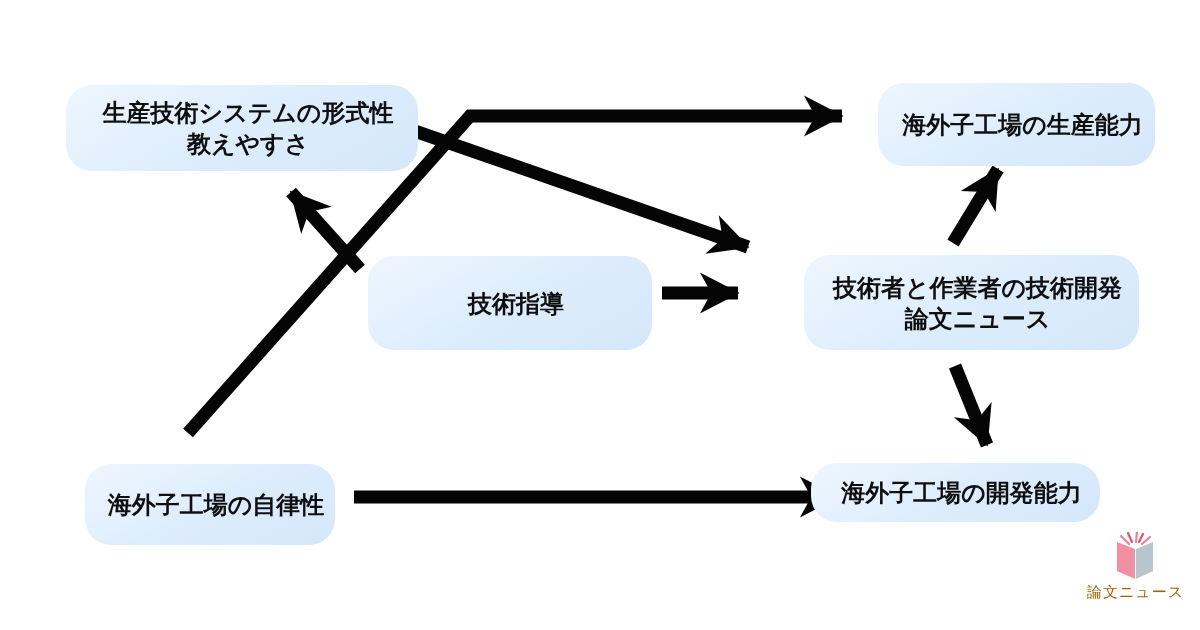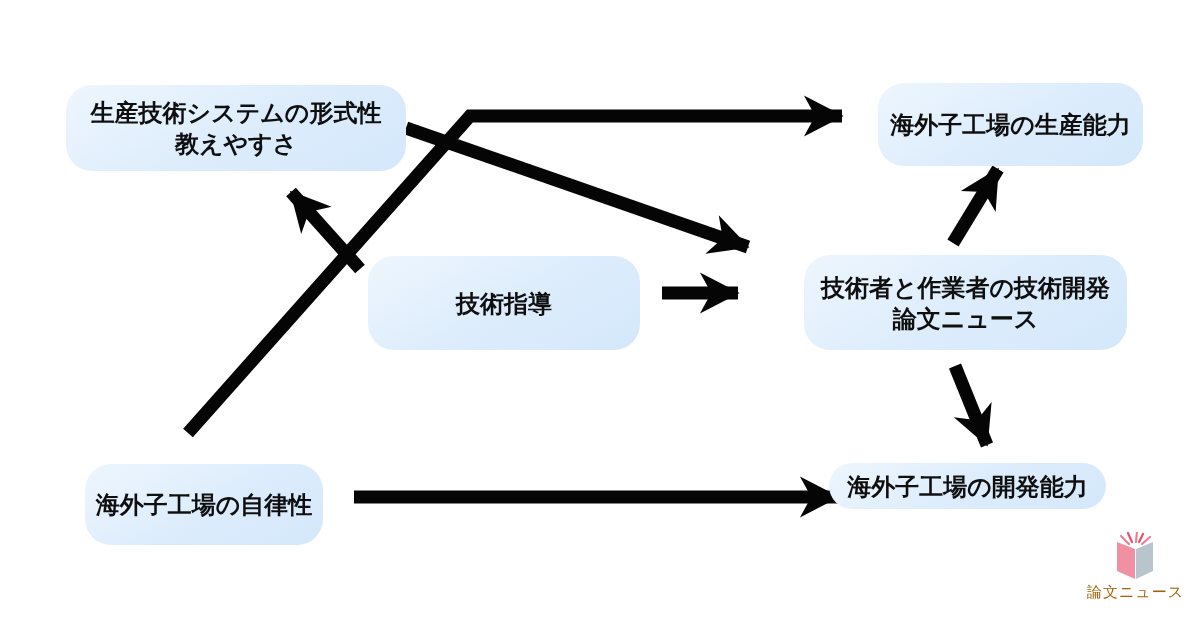--- a/index.html
+++ b/index.html
@@ -10,28 +10,29 @@
   }
   .canvas{position:absolute;inset:0;}
   .arrow-layer{position:absolute;left:0;top:0;width:1200px;height:630px;}
   .node{
     position:absolute;
     display:flex;flex-direction:column;justify-content:center;align-items:center;
     background:linear-gradient(150deg,#eef6fe 0%,#dcecfc 55%,#d4e8fb 100%);
     border-radius:26px;
     color:#0f0f0f;font-weight:700;font-size:24px;line-height:31px;
     text-align:center;
+    padding-left:12px;
   }
   .node span{display:block;white-space:nowrap;}
   .node-formality            {left:66px;  top:85px;  width:340px; height:86px;}
   .node-production-capability{left:878px; top:83px;  width:265px; height:83px;}
   .node-tech-transfer        {left:368px; top:256px; width:272px; height:94px;}
   .node-skill-development    {left:804px; top:255px; width:323px; height:95px;justify-content:center;}
   .node-autonomy             {left:85px;  top:464px; width:238px; height:81px;}
-  .node-development-capability{left:829px;top:463px; width:277px; height:46px;}
+  .node-development-capability{left:811px;top:463px; width:277px; height:59px;}
   .arrow{fill:none;stroke:#050505;stroke-width:13;stroke-linejoin:miter;}
   .logo{
     position:absolute;right:16px;bottom:28px;
     display:flex;flex-direction:column;align-items:center;gap:3px;
   }
   .logo-text{
     font-size:15px;color:#a16207;letter-spacing:1px;white-space:nowrap;
   }
 </style>
 </head>

